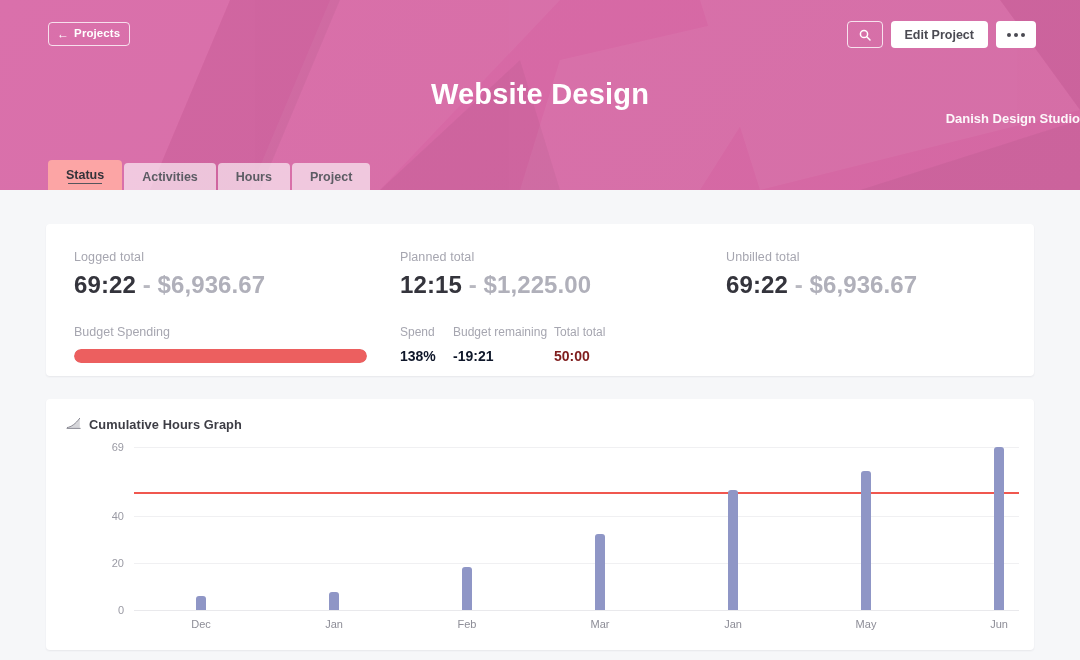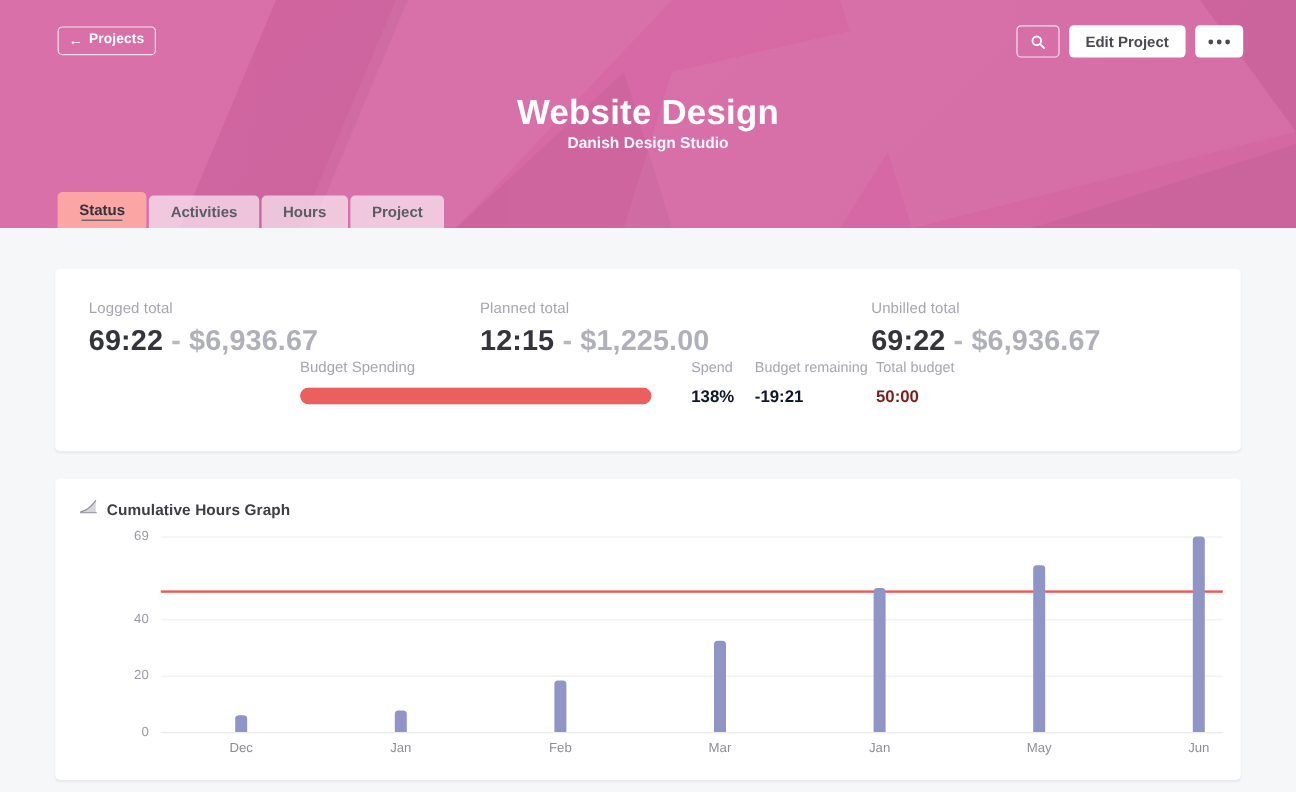--- a/index.html
+++ b/index.html
@@ -131,21 +131,21 @@
     color: #ffffff;
     font-size: 29px;
     font-weight: 700;
     letter-spacing: .2px;
   }
   .project-sub {
     position: absolute;
     top: 111px;
     left: 0;
     width: 1080px;
-    text-align: center;
+    text-align: right;
     color: #ffffff;
     font-size: 13px;
     font-weight: 600;
     opacity: .95;
   }
 
   
   .tabs {
     position: absolute;
     left: 48px;
@@ -223,21 +223,21 @@
     color: #34343c;
     letter-spacing: .1px;
     white-space: nowrap;
   }
   .metric-value .sep { color: #b8b8c0; font-weight: 700; }
   .metric-value .money { color: #b0b0ba; font-weight: 700; }
 
   .budget-row {
     display: flex;
     align-items: flex-start;
-    justify-content: center;
+    margin-top: 26px;
   }
   .budget-block { width: 326px; }
   .budget-title {
     font-size: 12.5px;
     color: #a6a6b0;
     margin-bottom: 10px;
   }
   .progress-track {
     width: 293px;
     height: 14px;
@@ -435,21 +435,21 @@
 
       <div class="stat stat-spend">
         <div class="stat-label">Spend</div>
         <div class="stat-value red">138%</div>
       </div>
       <div class="stat stat-remaining">
         <div class="stat-label">Budget remaining</div>
         <div class="stat-value red">-19:21</div>
       </div>
       <div class="stat stat-total">
-        <div class="stat-label">Total budget</div>
+        <div class="stat-label">Total total</div>
         <div class="stat-value dark">50:00</div>
       </div>
     </div>
 
   </div>
 
   <div class="card card-chart">
     <div class="chart-head">
       <span>
         <svg width="15" height="12" viewBox="0 0 15 12">

